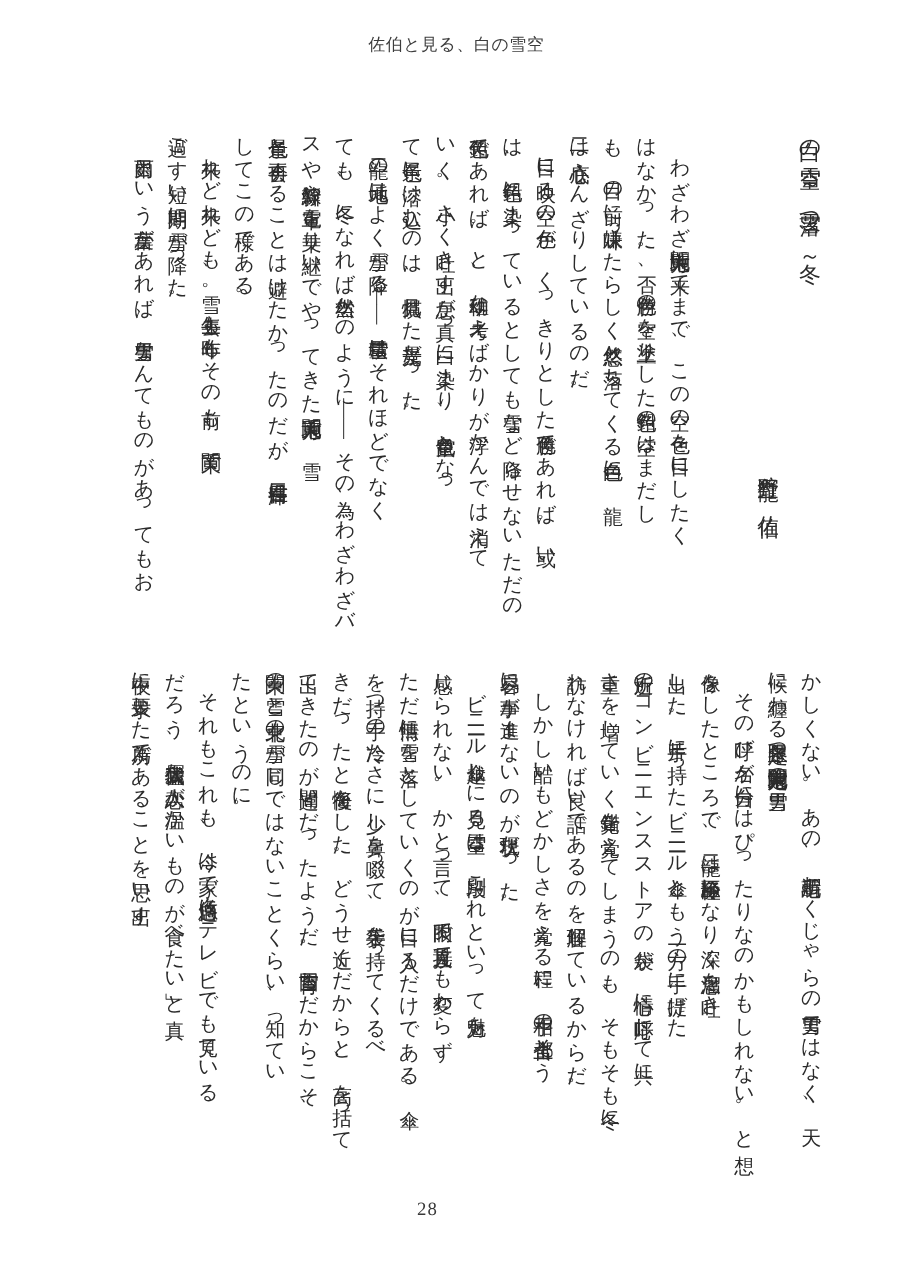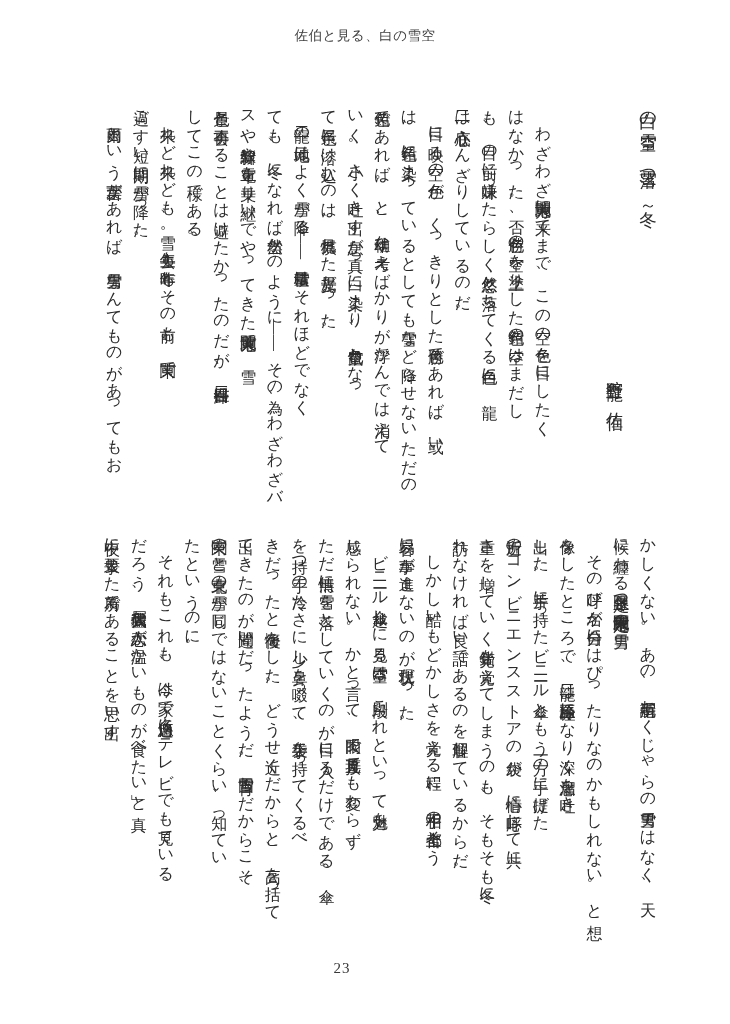--- a/index.html
+++ b/index.html
@@ -122,15 +122,15 @@
       <div class="line">を持つ手の冷たさに少し鼻を啜って、手袋を持ってくるべ</div>
       <div class="line">きだったと後悔をした。どうせ近くだからと、高を括って</div>
       <div class="line">出てきたのが間違いだったようだ。雪国育ちだからこそ、</div>
       <div class="line">関東の雪と東北の雪が同じではないことくらい、知ってい</div>
       <div class="line">たというのに。</div>
       <div class="line">　それもこれも、今は家で悠々自適にテレビでも見ている</div>
       <div class="line">だろう、大層我儘な恋人が「温かいものが食べたい」と真</div>
       <div class="line">夜中に要求した所為であることを思い出す。</div>
     </div>
 
-  <div class="page-number">23</div>
+  <div class="page-number">28</div>
 
 </div>
 
 </body></html>

